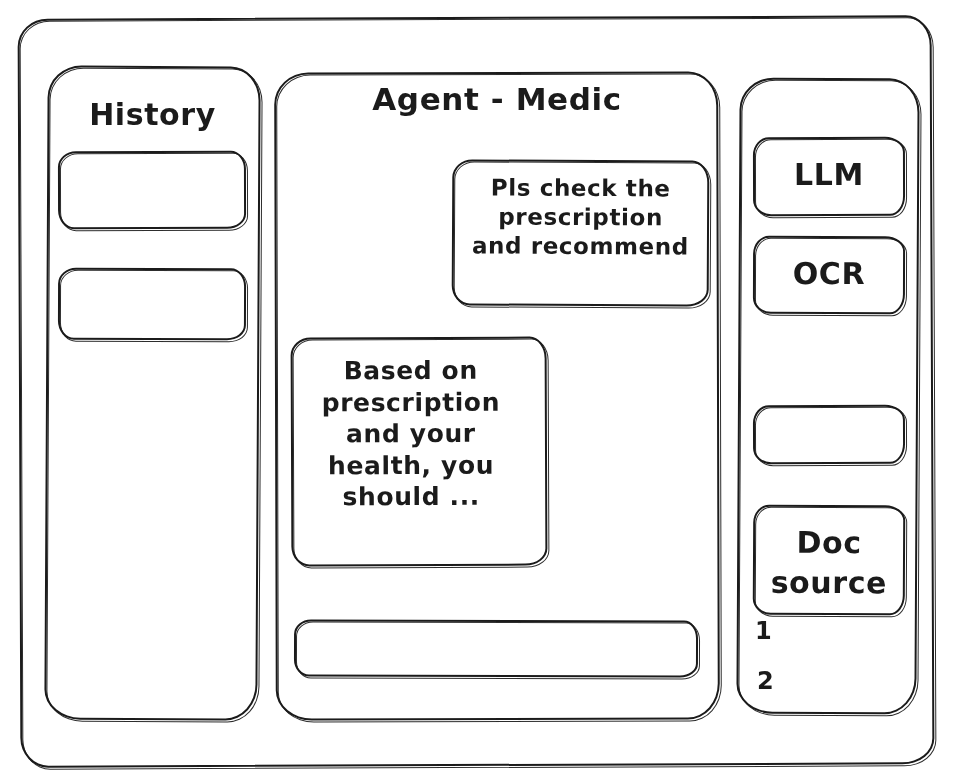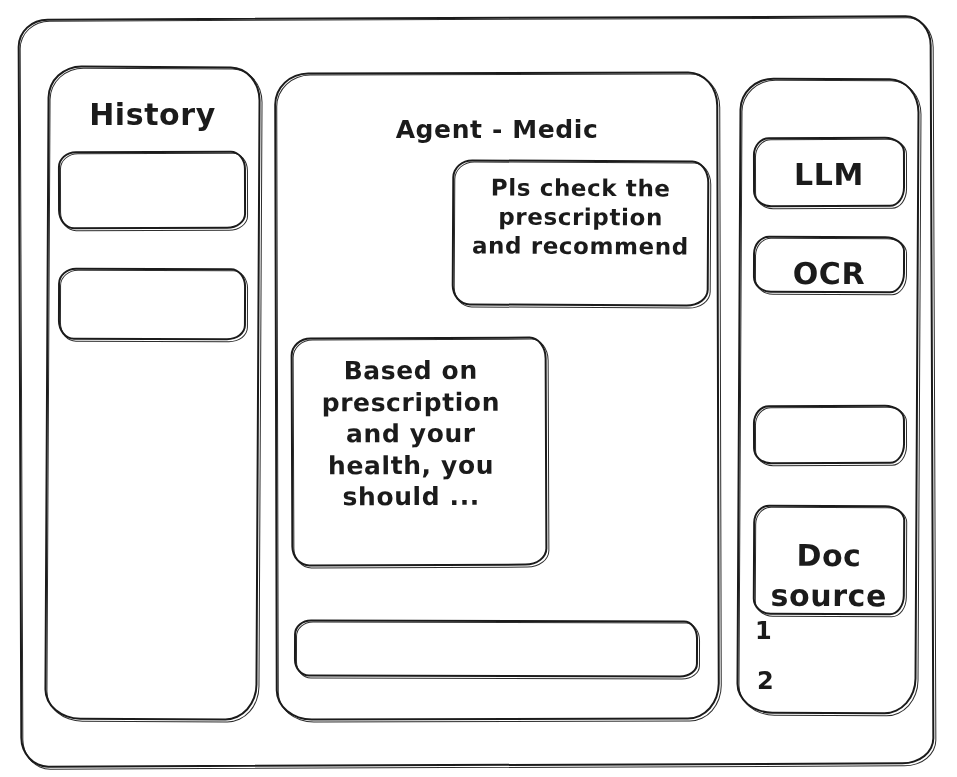--- a/index.html
+++ b/index.html
@@ -67,42 +67,42 @@
   #history-title {
     position: absolute; left: 46px; top: 96px; width: 213px;
     font-size: 30px;
   }
   .history-item { left: 58px; width: 188px; height: 78px; }
   #history-item-1 { top: 151px; }
   #history-item-2 { top: 268px; height: 72px; }
 
   #chat-panel { left: 275px; top: 72px; width: 444px; height: 648px; }
   #chat-title {
-    position: absolute; left: 275px; top: 114px; width: 444px;
-    font-size: 25px;
+    position: absolute; left: 275px; top: 80px; width: 444px;
+    font-size: 31px;
   }
 
   #user-message { left: 452px; top: 160px; width: 257px; height: 146px; }
   #user-message .hand { font-size: 23px; padding: 14px 10px 0 10px; }
 
   #agent-message { left: 291px; top: 337px; width: 256px; height: 229px; }
   #agent-message .hand { font-size: 25px; padding: 18px 28px 0 12px; }
 
   #message-input { left: 294px; top: 620px; width: 404px; height: 57px; }
 
   #tools-panel { left: 738px; top: 78px; width: 180px; height: 636px; }
   .tool-chip { left: 753px; width: 152px; }
-  #tool-llm   { top: 137px; height: 70px; }
-  #tool-ocr   { top: 236px; height: 57px; }
+  #tool-llm   { top: 137px; height: 79px; }
+  #tool-ocr   { top: 236px; height: 78px; }
   #tool-params{ top: 405px; height: 59px; }
   #tool-doc   { top: 505px; height: 110px; }
   .tool-chip .hand { font-size: 30px; }
   #tool-llm .hand, #tool-ocr .hand { padding-top: 19px; }
   #tool-params .hand { padding-top: 10px; }
-  #tool-doc .hand { padding-top: 31px; line-height: 1.32; }
+  #tool-doc .hand { padding-top: 18px; line-height: 1.32; }
 
   .doc-ref {
     position: absolute;
     font-family: "DejaVu Sans", sans-serif;
     font-weight: 700;
     font-size: 24px;
     color: #1b1b1b;
     z-index: 3;
   }
   #doc-ref-1 { left: 755px; top: 617px; }

